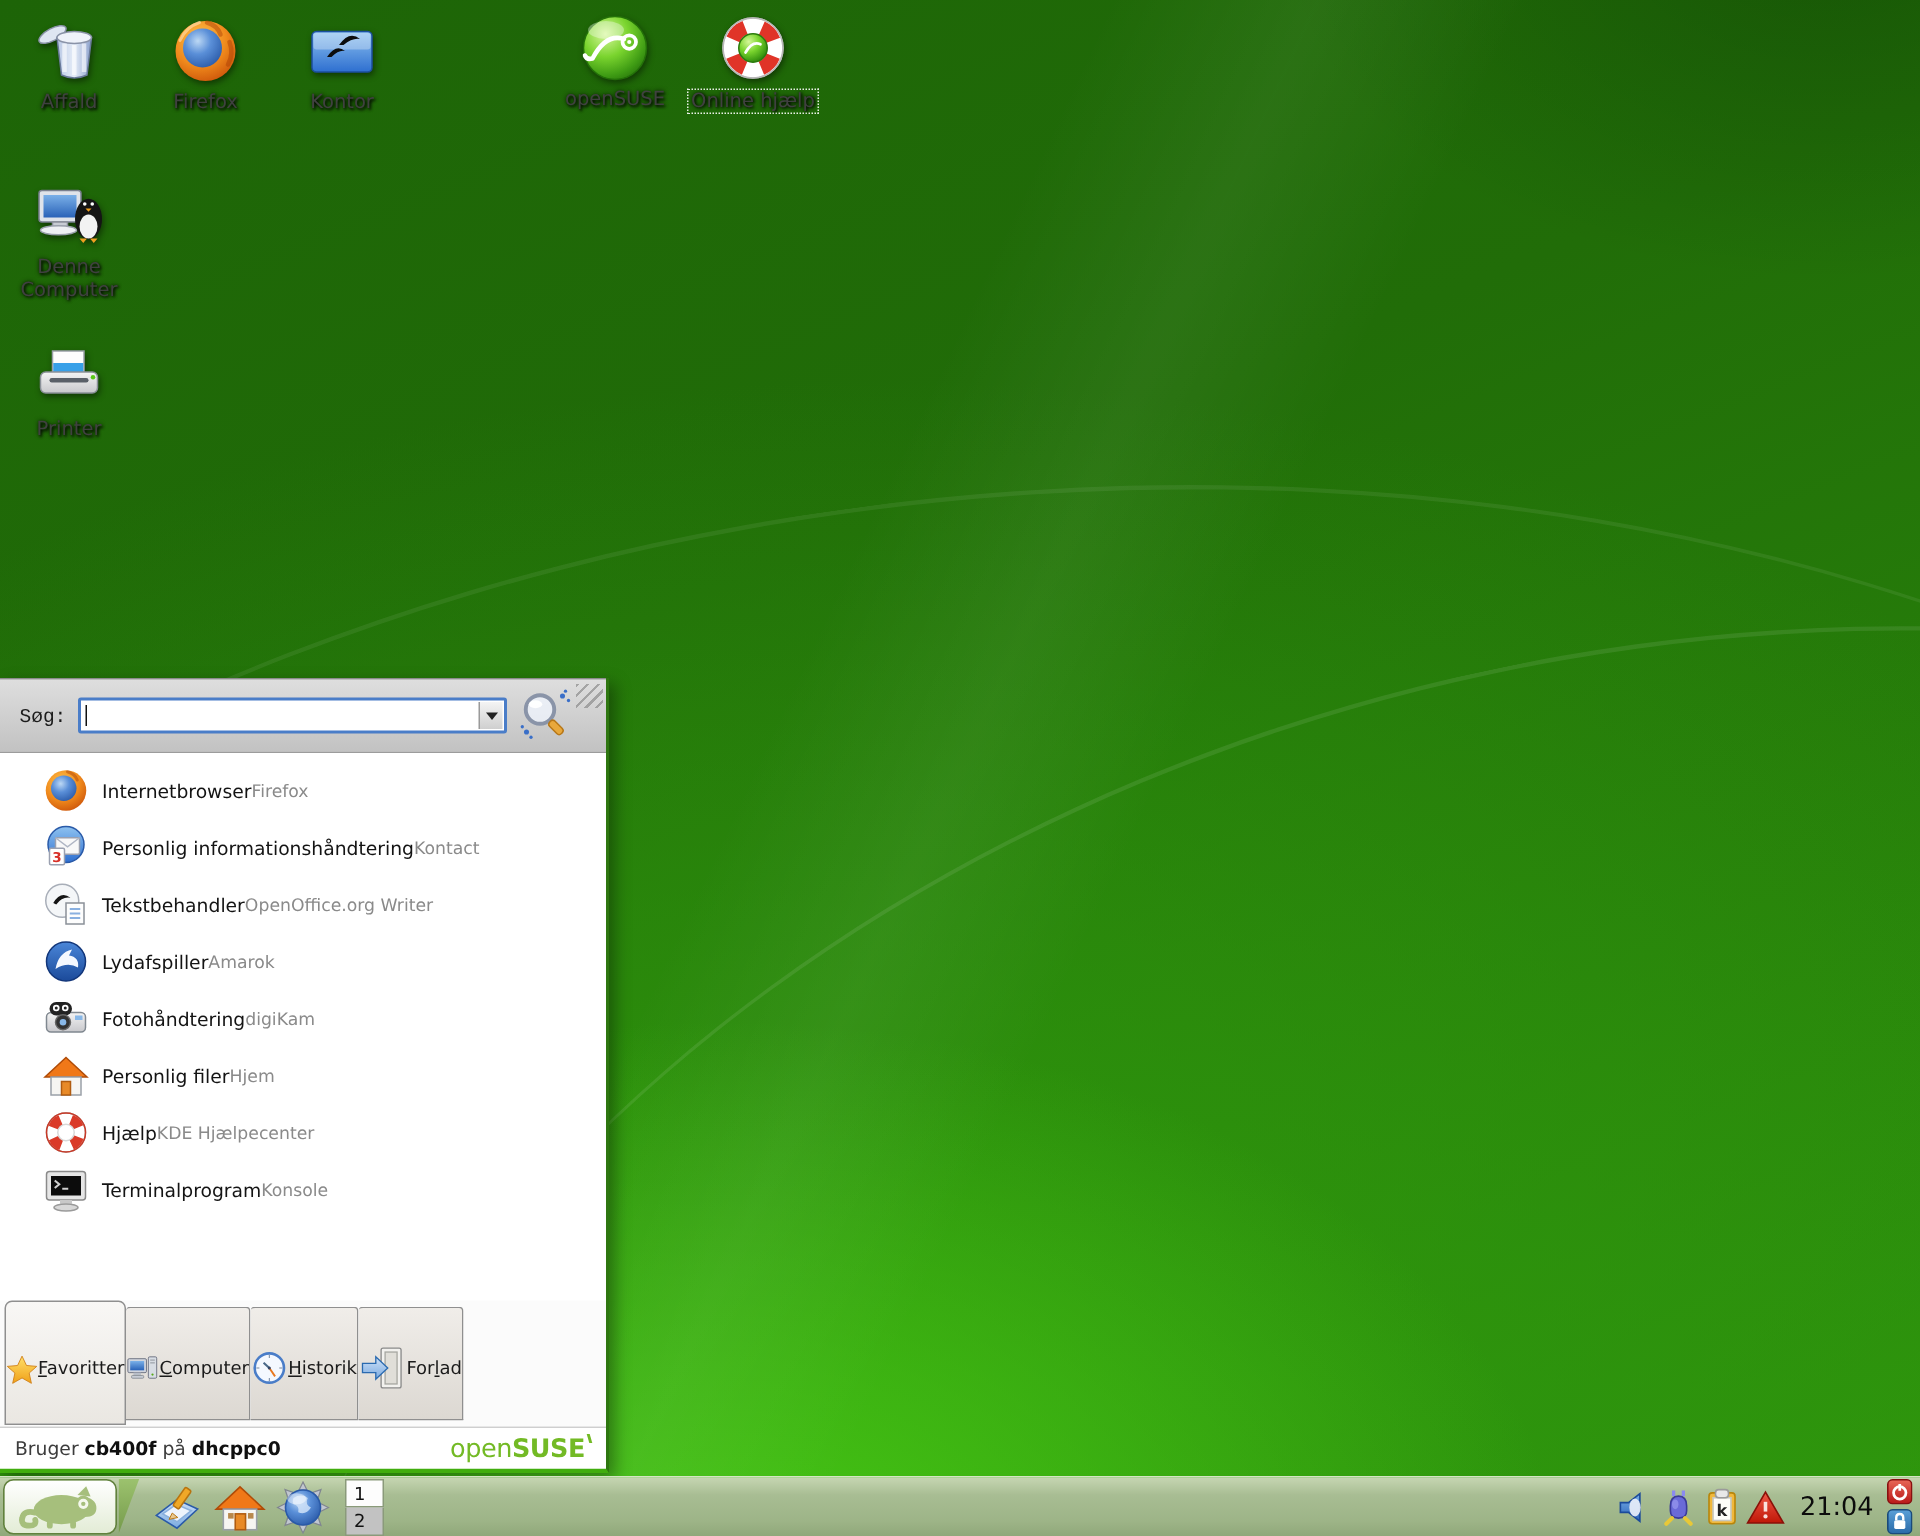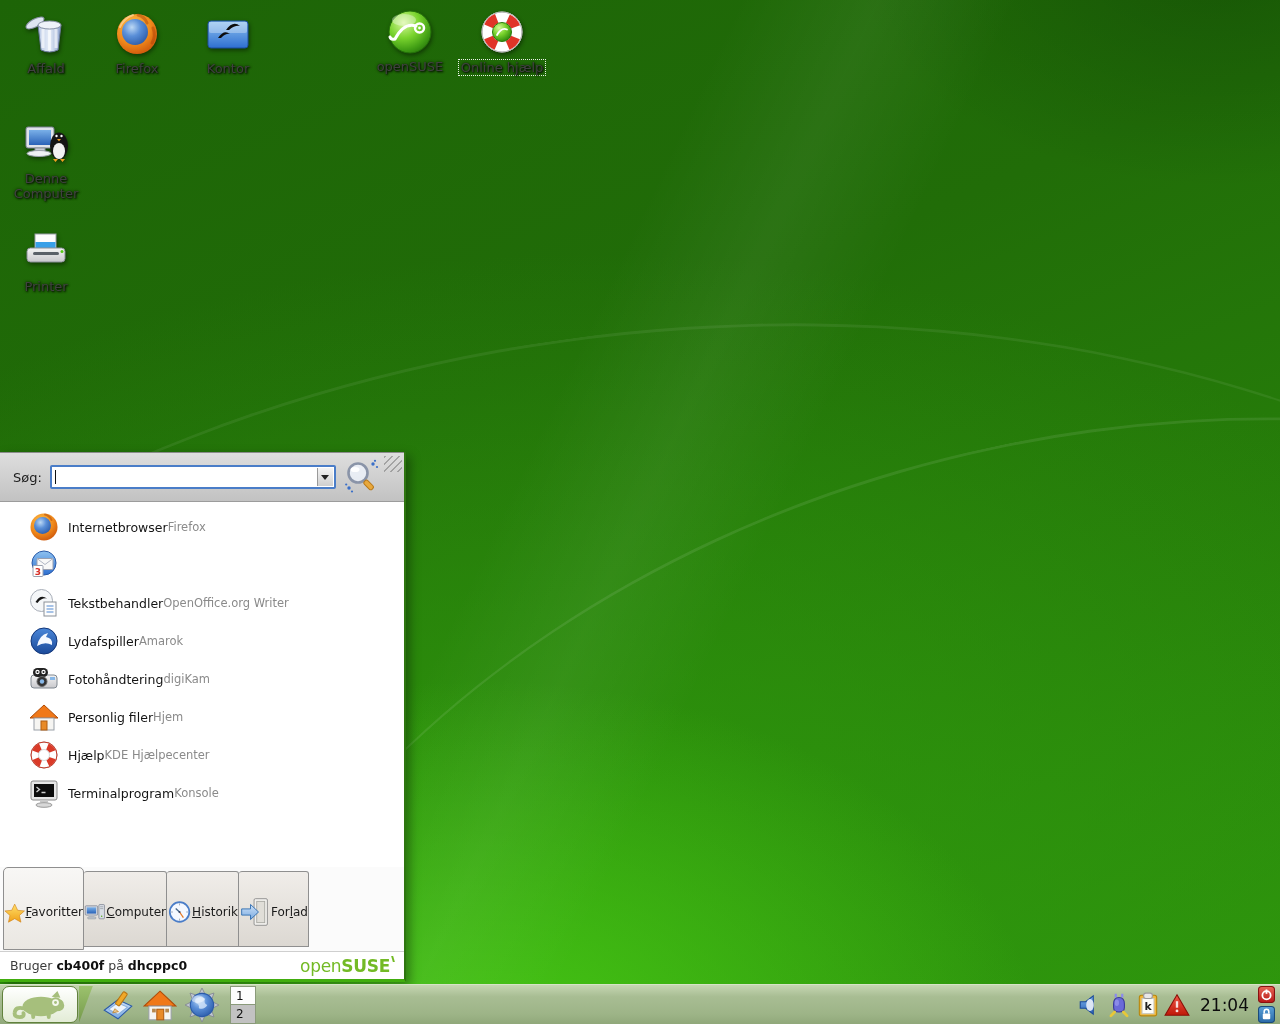--- a/index.html
+++ b/index.html
@@ -35,21 +35,21 @@
     border-right:2px solid #2e7610; border-bottom:3px solid #41ad0e;
     box-shadow:4px 4px 10px rgba(0,0,0,.35);
     background:#fff;
   }
   .k-search {
     height:50px; flex:0 0 50px; position:relative;
     background:linear-gradient(#dedede, #c2c2c2);
     border-bottom:1px solid #9c9c9c; border-top:1px solid #8c8c8c;
     display:flex; align-items:center; padding-left:13px;
   }
-  .k-search-label { font-size:13px; color:#1c1c1c; margin-right:8px; }
+  .k-search-label { font-size:13px; color:#1c1c1c; margin-right:8px;font-family:Liberation Mono, monospace; }
   .k-input {
     width:286px; height:24px; background:#fff;
     border:2px solid #4a7dc8; border-radius:2px;
     display:flex; align-items:center; position:relative;
   }
   .k-input .caret { width:1px; height:14px; background:#111; margin-left:3px; }
   .k-input .drop {
     position:absolute; right:1px; top:1px; bottom:1px; width:16px;
     background:linear-gradient(#f4f4f4,#cfcfcf); border-left:1px solid #9a9a9a;
     display:flex; align-items:center; justify-content:center;
@@ -334,20 +334,24 @@
     <div class="k-item">
       <div class="iic">
         <svg viewBox="0 0 32 32">
           <circle cx="16" cy="14" r="12" fill="url(#gBlue)" stroke="#2a5aa8"></circle>
           <rect x="9" y="9.5" width="16" height="11" rx="1" fill="#f8f8f8" stroke="#9aa0b0"></rect>
           <path d="M9 9.5 l8 6 l8 -6" fill="none" stroke="#b0b6c4"></path>
           <rect x="5" y="16.5" width="10" height="11" rx="1" fill="#fff" stroke="#9aa0b0"></rect>
           <text x="10" y="25.5" font-size="9" fill="#d83028" text-anchor="middle" font-weight="bold" font-family="DejaVu Sans">3</text>
         </svg>
       </div>
+      <div class="txt">
+          <span class="t1">Personlig informationshåndtering</span>
+      <span class="t2">Kontact</span>
+        </div>
     </div>
 
     <div class="k-item">
       <div class="iic">
         <svg viewBox="0 0 32 32">
           <circle cx="13.5" cy="13.5" r="11" fill="#f4f6f8" stroke="#a8aeb8"></circle>
           <path d="M7.5 15 Q12.5 6.5 19 11.5 Q13.5 10.5 9.5 16 Z" fill="#151515"></path>
           <rect x="16" y="15" width="12" height="14" fill="#fdfdfd" stroke="#8a9098"></rect>
           <path d="M18.5 19 h7 M18.5 22 h7 M18.5 25 h7" stroke="#8ab0e0" stroke-width="1.4"></path>
         </svg>

